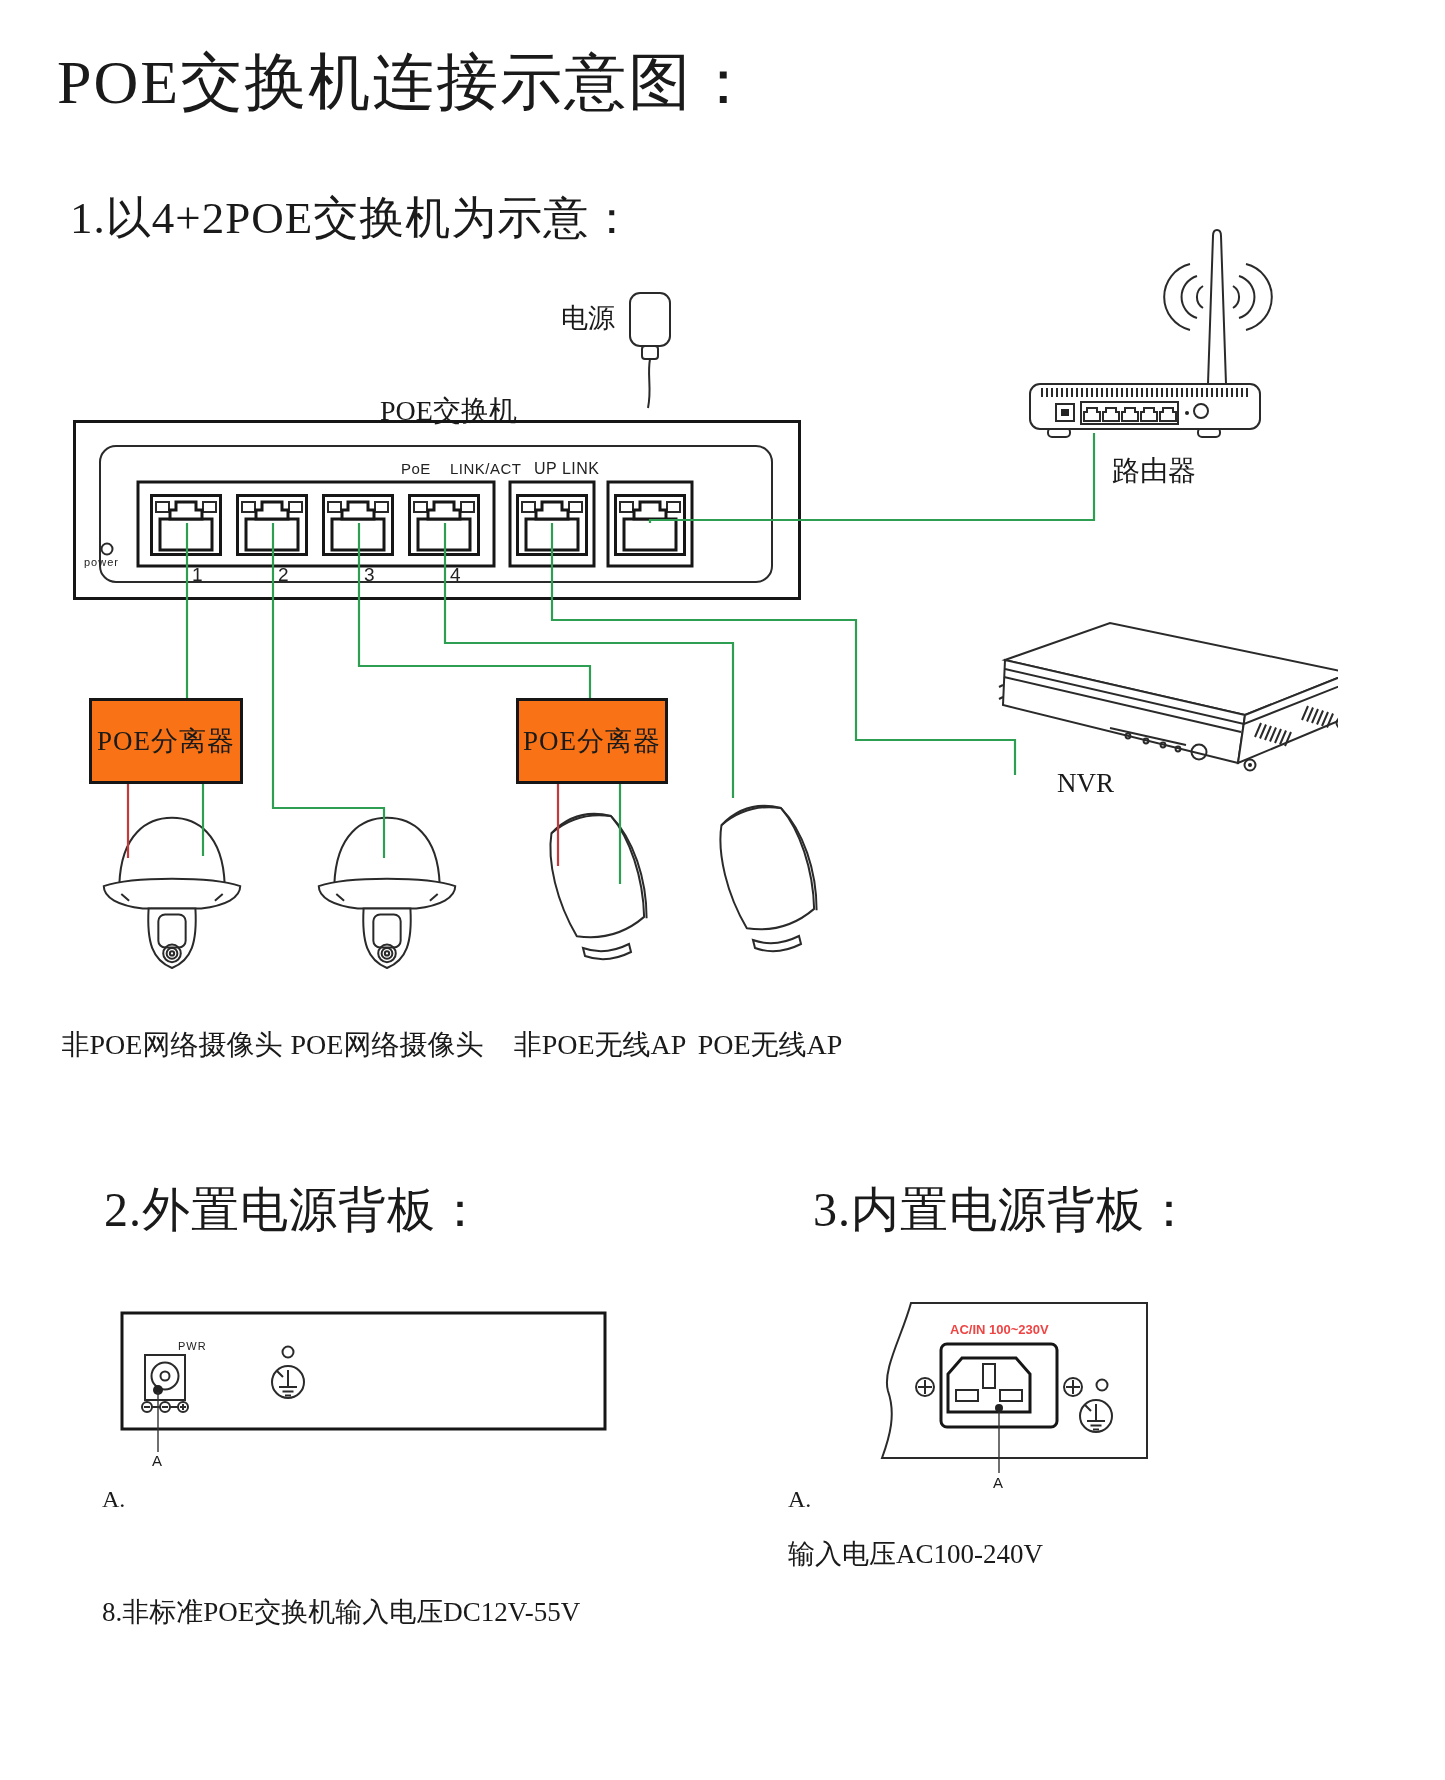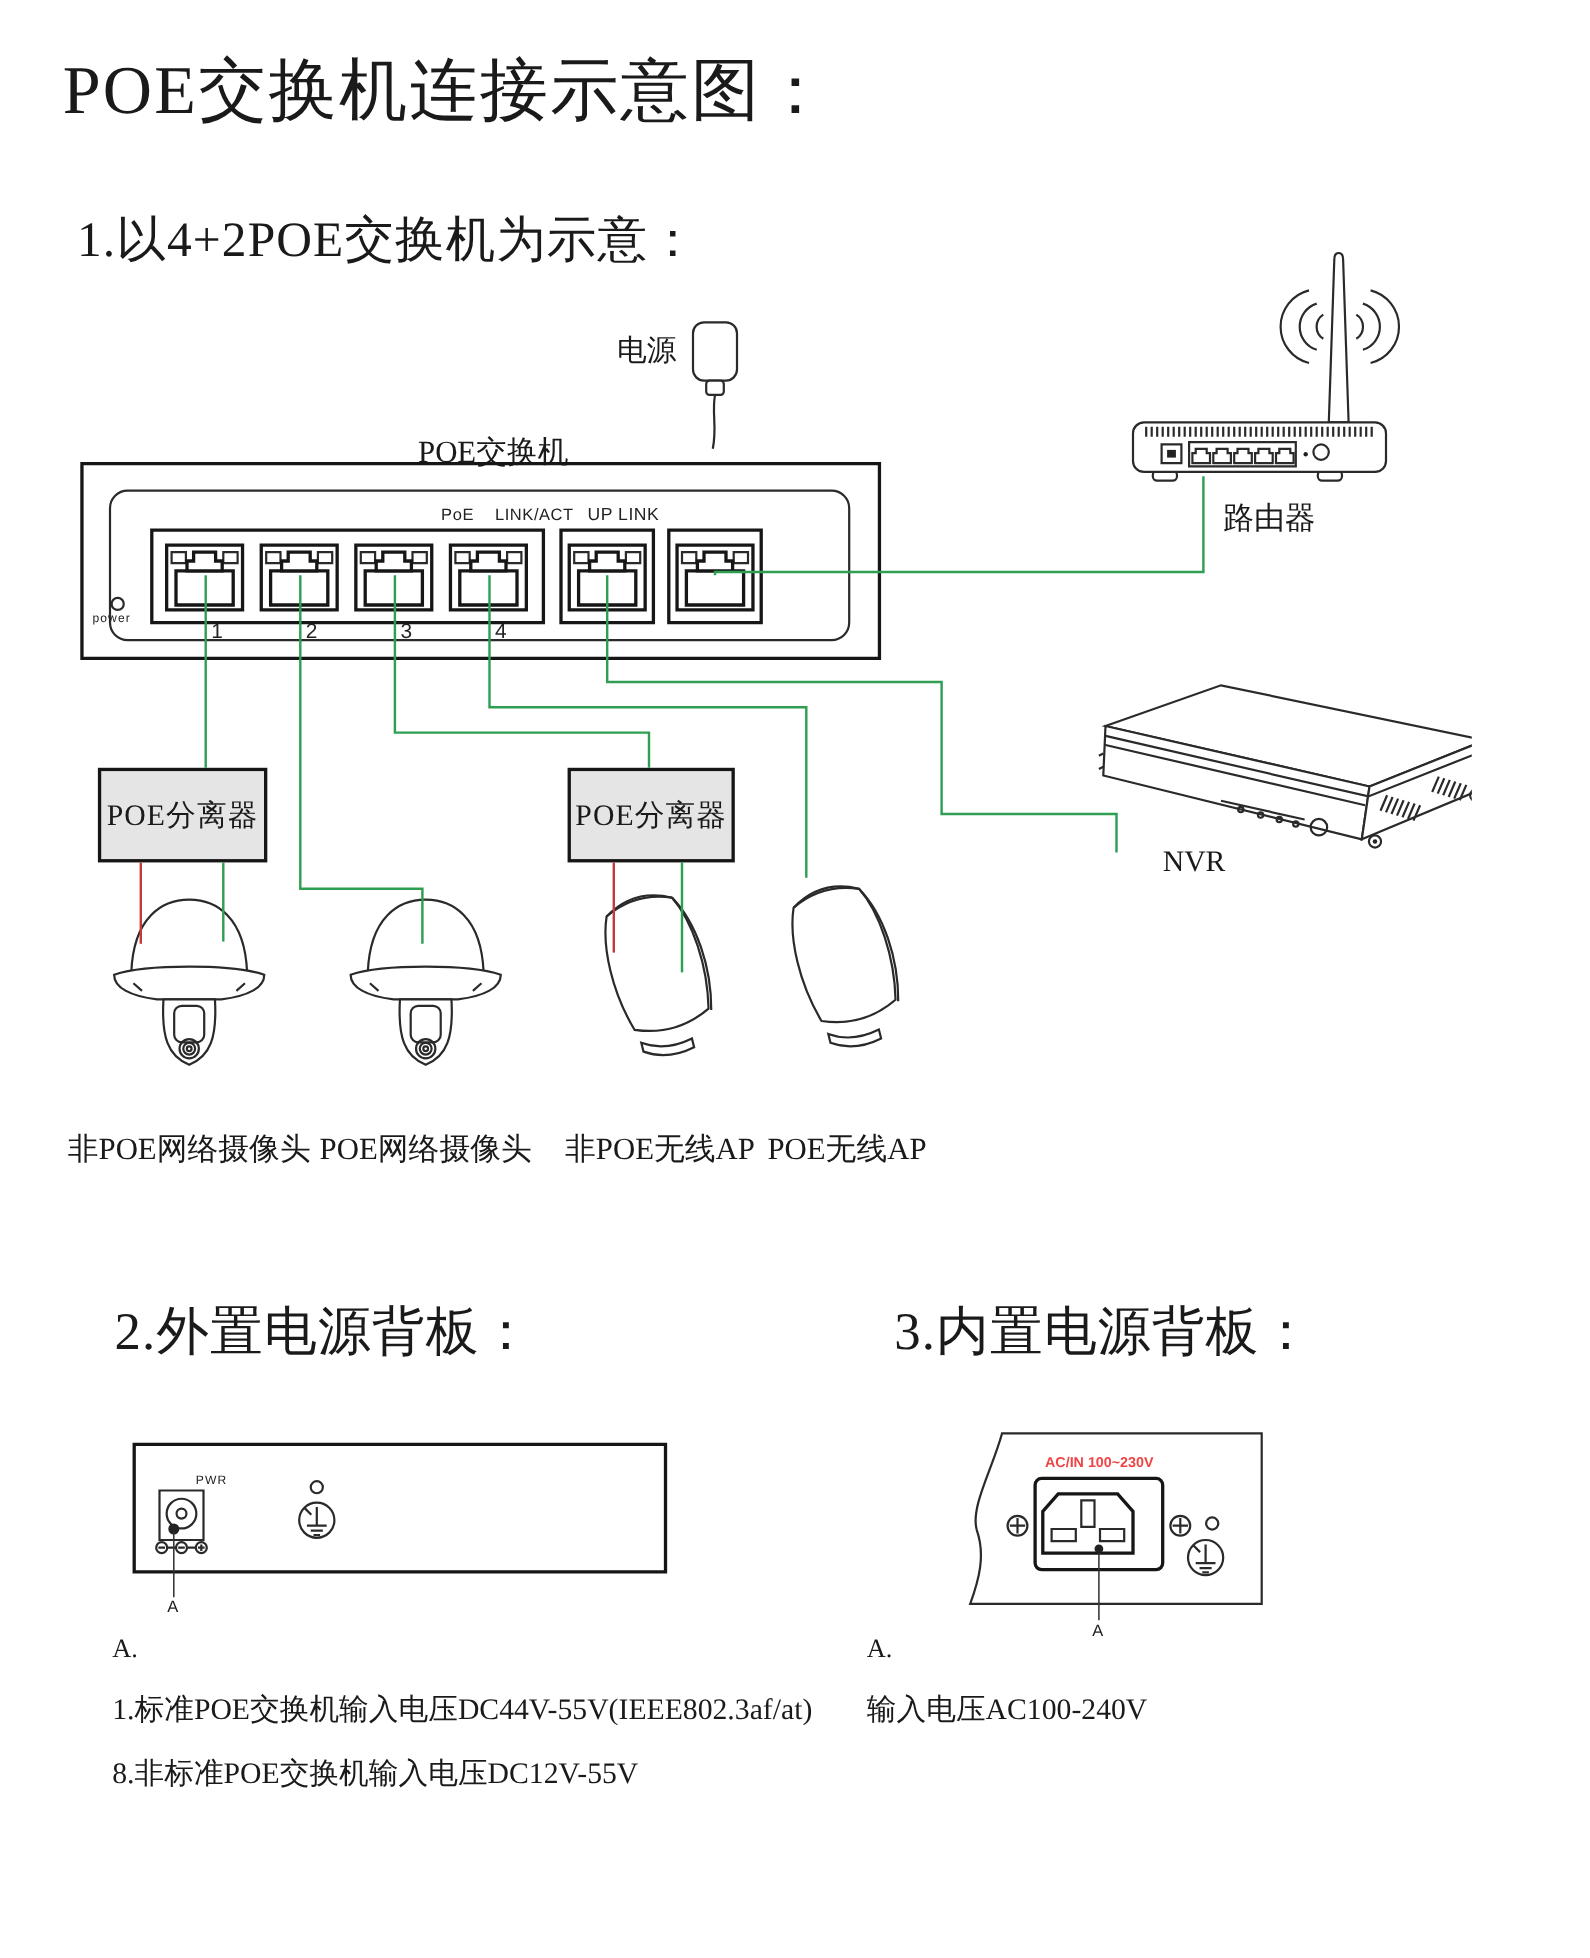--- a/index.html
+++ b/index.html
@@ -26,21 +26,21 @@
   .small-sans{font-family:"Liberation Sans","DejaVu Sans",sans-serif;font-size:15px;color:#222;letter-spacing:.5px;}
   .tiny-sans{font-family:"Liberation Sans","DejaVu Sans",sans-serif;font-size:11px;color:#222;letter-spacing:1px;}
   .note{font-size:27px;}
   .noteA{font-size:24px;}
   .center{transform:translateX(-50%);}
   .splitter{
     position:absolute;
     border:3px solid #161616;
     display:flex;align-items:center;justify-content:center;
     font-size:27px;letter-spacing:1px;
-    box-sizing:border-box;background:#e5e5e5;
+    box-sizing:border-box;background:#f97316;
   }
   .portnum{font-family:"Liberation Sans","DejaVu Sans",sans-serif;font-size:19px;color:#222;}
   svg{position:absolute;overflow:visible;}
   svg *{vector-effect:non-scaling-stroke;}
   .ln{fill:none;stroke:#2a2a2a;stroke-width:2;}
   .ln3{fill:none;stroke:#161616;stroke-width:3;}
   .lnw{fill:#fff;stroke:#2a2a2a;stroke-width:2;}
   .lnw3{fill:#fff;stroke:#161616;stroke-width:3;}
   .wire-g{fill:none;stroke:var(--wire-green);stroke-width:2.2;}
   .wire-r{fill:none;stroke:var(--wire-red);stroke-width:2.2;}
@@ -229,21 +229,20 @@
     <circle class="ln" cx="170" cy="44" r="5.5"></circle>
     <g>
       <circle class="ln" cx="170" cy="74" r="16"></circle>
       <path class="ln" d="M170,62 v17 M161,79 h18 M164.5,83.5 h11 M167,87.5 h6 M159,63 l6,6" stroke-width="1.8"></path>
     </g>
     <path class="leader" d="M40,84 v60"></path>
   </svg>
   <div class="abs tiny-sans" style="left:152px;top:1340px;padding-left:26px;">PWR</div>
   <div class="abs sans" style="left:152px;top:1452px;font-size:15px;">A</div>
   <div class="abs noteA" style="left:102px;top:1486px;">A.</div>
-  <div class="abs note" style="left:102px;top:1536px;">1.标准POE交换机输入电压DC44V-55V(IEEE802.3af/at)</div>
   <div class="abs note" style="left:102px;top:1594px;">8.非标准POE交换机输入电压DC12V-55V</div>
 
   <div class="abs h2" style="left:785px;top:1178px;margin-left:28px;">3.内置电源背板：</div>
   <svg style="left:858px;top:1296px;" width="310" height="200" viewBox="0 0 310 200">
     <path class="ln" d="M53,7 L289,7 L289,162 L24,162 C32,140 38,118 30,95 C24,74 44,40 53,7 Z" stroke-width="2.5"></path>
     <rect class="ln3" x="83" y="48" width="116" height="83" rx="6"></rect>
     <path class="ln3" d="M104,62 L158,62 L172,78 L172,116 L90,116 L90,78 Z"></path>
     <rect class="ln" x="125" y="68" width="12" height="24"></rect>
     <rect class="ln" x="98" y="94" width="22" height="11"></rect>
     <rect class="ln" x="142" y="94" width="22" height="11"></rect>

